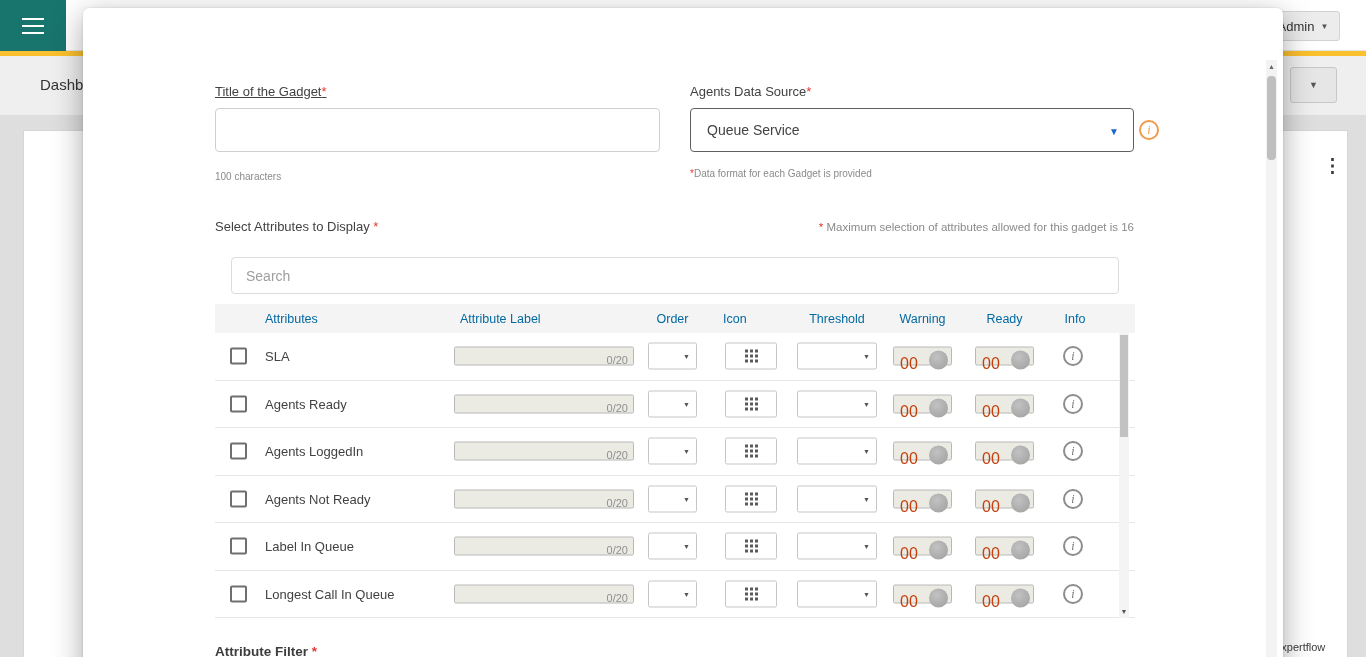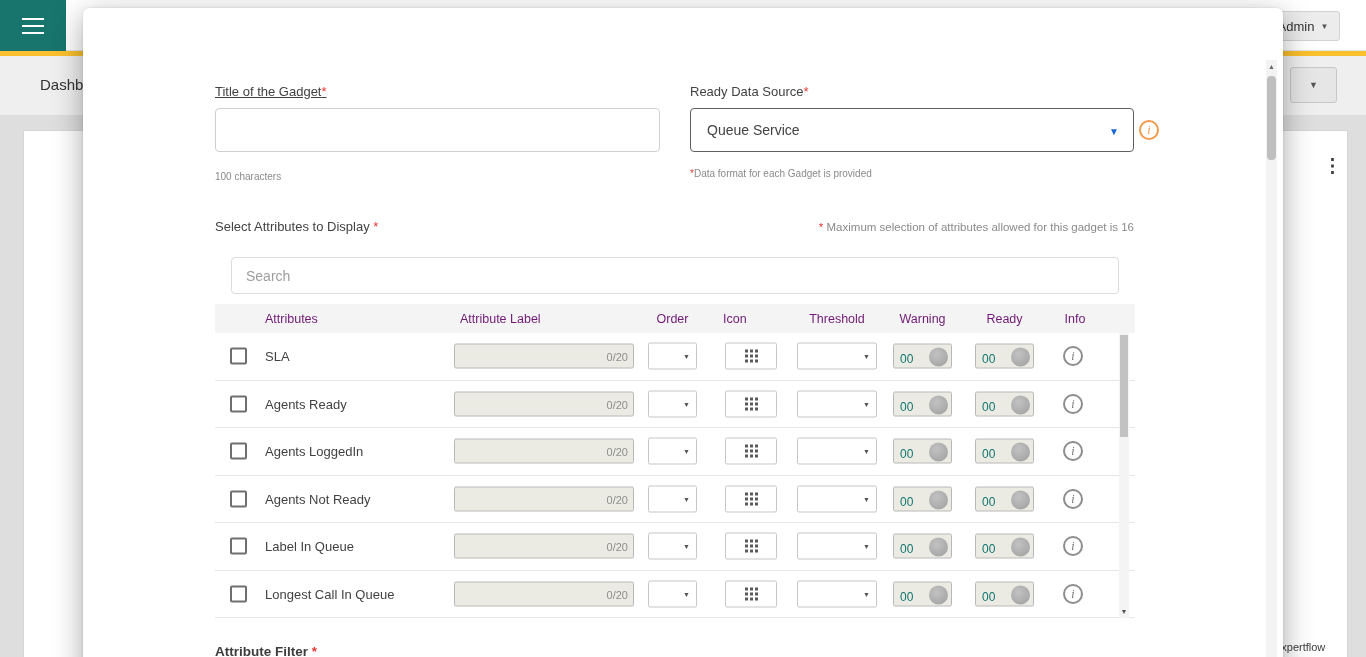--- a/index.html
+++ b/index.html
@@ -66,52 +66,52 @@
   #attr-label { left:132px; top:211px; }
   #attr-note { position:absolute; right:149px; top:213px; font-size:11.5px; color:#8a8a8a; }
 
   #search-input { position:absolute; left:148px; top:249px; width:888px; height:37px;
     border:1px solid #dcdcdc; border-radius:4px; font-size:14px; padding:0 14px; color:#424242; outline:none; }
   #search-input::placeholder { color:#9e9e9e; }
 
   
   #attr-table { position:absolute; left:132px; top:296px; width:920px; height:314px; }
   #t-head { position:relative; height:29px; background:#f4f4f4; }
-  .h { position:absolute; top:8px; font-size:12.5px; color:#701a75; }
+  .h { position:absolute; top:8px; font-size:12.5px; color:#0369a1; }
   .h-attr { left:50px; }   .h-label { left:245px; }
   .h-order { left:433px; width:49px; text-align:center; }
   .h-icon { left:508px; }
   .h-thresh { left:582px; width:80px; text-align:center; }
   .h-warn { left:678px; width:59px; text-align:center; }
   .h-err  { left:760px; width:59px; text-align:center; }
   .h-info { left:836px; width:48px; text-align:center; }
 
   #t-rows { position:relative; }
   .t-row { position:relative; height:47.5px; border-bottom:1px solid #e6e6e6; background:#fff; }
   .cb { position:absolute; left:15px; top:50%; transform:translateY(-50%); width:17px; height:17px;
     border:2px solid #6e6e6e; border-radius:2px; background:#fff; cursor:pointer; }
   .rname { position:absolute; left:50px; top:50%; transform:translateY(-50%); font-size:13px; color:#424242;
     white-space:nowrap; }
-  .dis { position:absolute; top:50%; transform:translateY(-50%); height:25px; background:#ebebe4;
+  .dis { position:absolute; top:50%; transform:translateY(-50%); height:19px; background:#ebebe4;
     border:1px solid #b8b8b8; border-radius:2px; }
   .lblf { left:239px; width:180px; }
   .counter { position:absolute; right:5px; top:6px; font-size:11px; color:#8f8f8f; }
   .sel { position:absolute; top:50%; transform:translateY(-50%); height:27px; background:#fff;
     border:1px solid #c6c6c6; border-radius:2px; cursor:pointer; }
   .order { left:433px; width:49px; }
   .thresh { left:582px; width:80px; }
   .sel .caret { position:absolute; right:6px; top:9px; font-size:7px; color:#555; }
   .iconbtn { position:absolute; left:510px; width:52px; height:27px; top:50%; transform:translateY(-50%);
     background:#fff; border:1px solid #c6c6c6; border-radius:2px; cursor:pointer; }
   .grid-icon { position:absolute; left:19px; top:6px; width:3px; height:3px; background:#5a5a5a;
     box-shadow:5px 0 #5a5a5a,10px 0 #5a5a5a,0 5px #5a5a5a,5px 5px #5a5a5a,10px 5px #5a5a5a,
     0 10px #5a5a5a,5px 10px #5a5a5a,10px 10px #5a5a5a; }
   .warn { left:678px; width:59px; }
   .err  { left:760px; width:59px; }
-  .dis .val { position:absolute; left:6px; top:7px; font-size:12px; color:#0f766e; }
+  .dis .val { position:absolute; left:6px; top:7px; font-size:16px; color:#c2410c; }
   .knob { position:absolute; right:3px; top:3px; width:19px; height:19px; border-radius:50%;
     background:radial-gradient(circle at 40% 35%, #c2c2c2, #9e9e9e); }
   .info-i { position:absolute; left:848px; top:50%; transform:translateY(-50%); width:20px; height:20px;
     border:2px solid #8d8d8d; border-radius:50%; color:#757575; font-family:"Liberation Serif",serif;
     font-size:12px; font-style:italic; text-align:center; line-height:16px; cursor:pointer; }
 
   
   #tbl-scroll { position:absolute; left:904px; top:29px; width:10px; height:285px; background:#f4f4f4; }
   #tbl-thumb { position:absolute; left:1px; top:2px; width:8px; height:102px; background:#c2c2c2; }
   #tbl-down { position:absolute; left:0; bottom:3px; width:10px; text-align:center; font-size:7px; color:#555; }
@@ -152,21 +152,21 @@
 
 <div id="modal">
 
   <div class="field-label" id="title-label">
     <span>Title of the Gadget</span><span class="req">*</span>
   </div>
   <input id="title-input" type="text" style="">
   <div class="hint" id="title-hint">100 characters</div>
 
   <div class="field-label" id="ds-label">
-    <span>Ready Data Source</span><span class="req">*</span>
+    <span>Agents Data Source</span><span class="req">*</span>
   </div>
   <div id="ds-select">
     <span class="val">Queue Service</span>
     <span class="caret">▼</span>
   </div>
   <div id="ds-info">i</div>
   <div class="hint" id="ds-hint">
     <span class="req">*</span><span>Data format for each Gadget is provided</span>
   </div>
 

